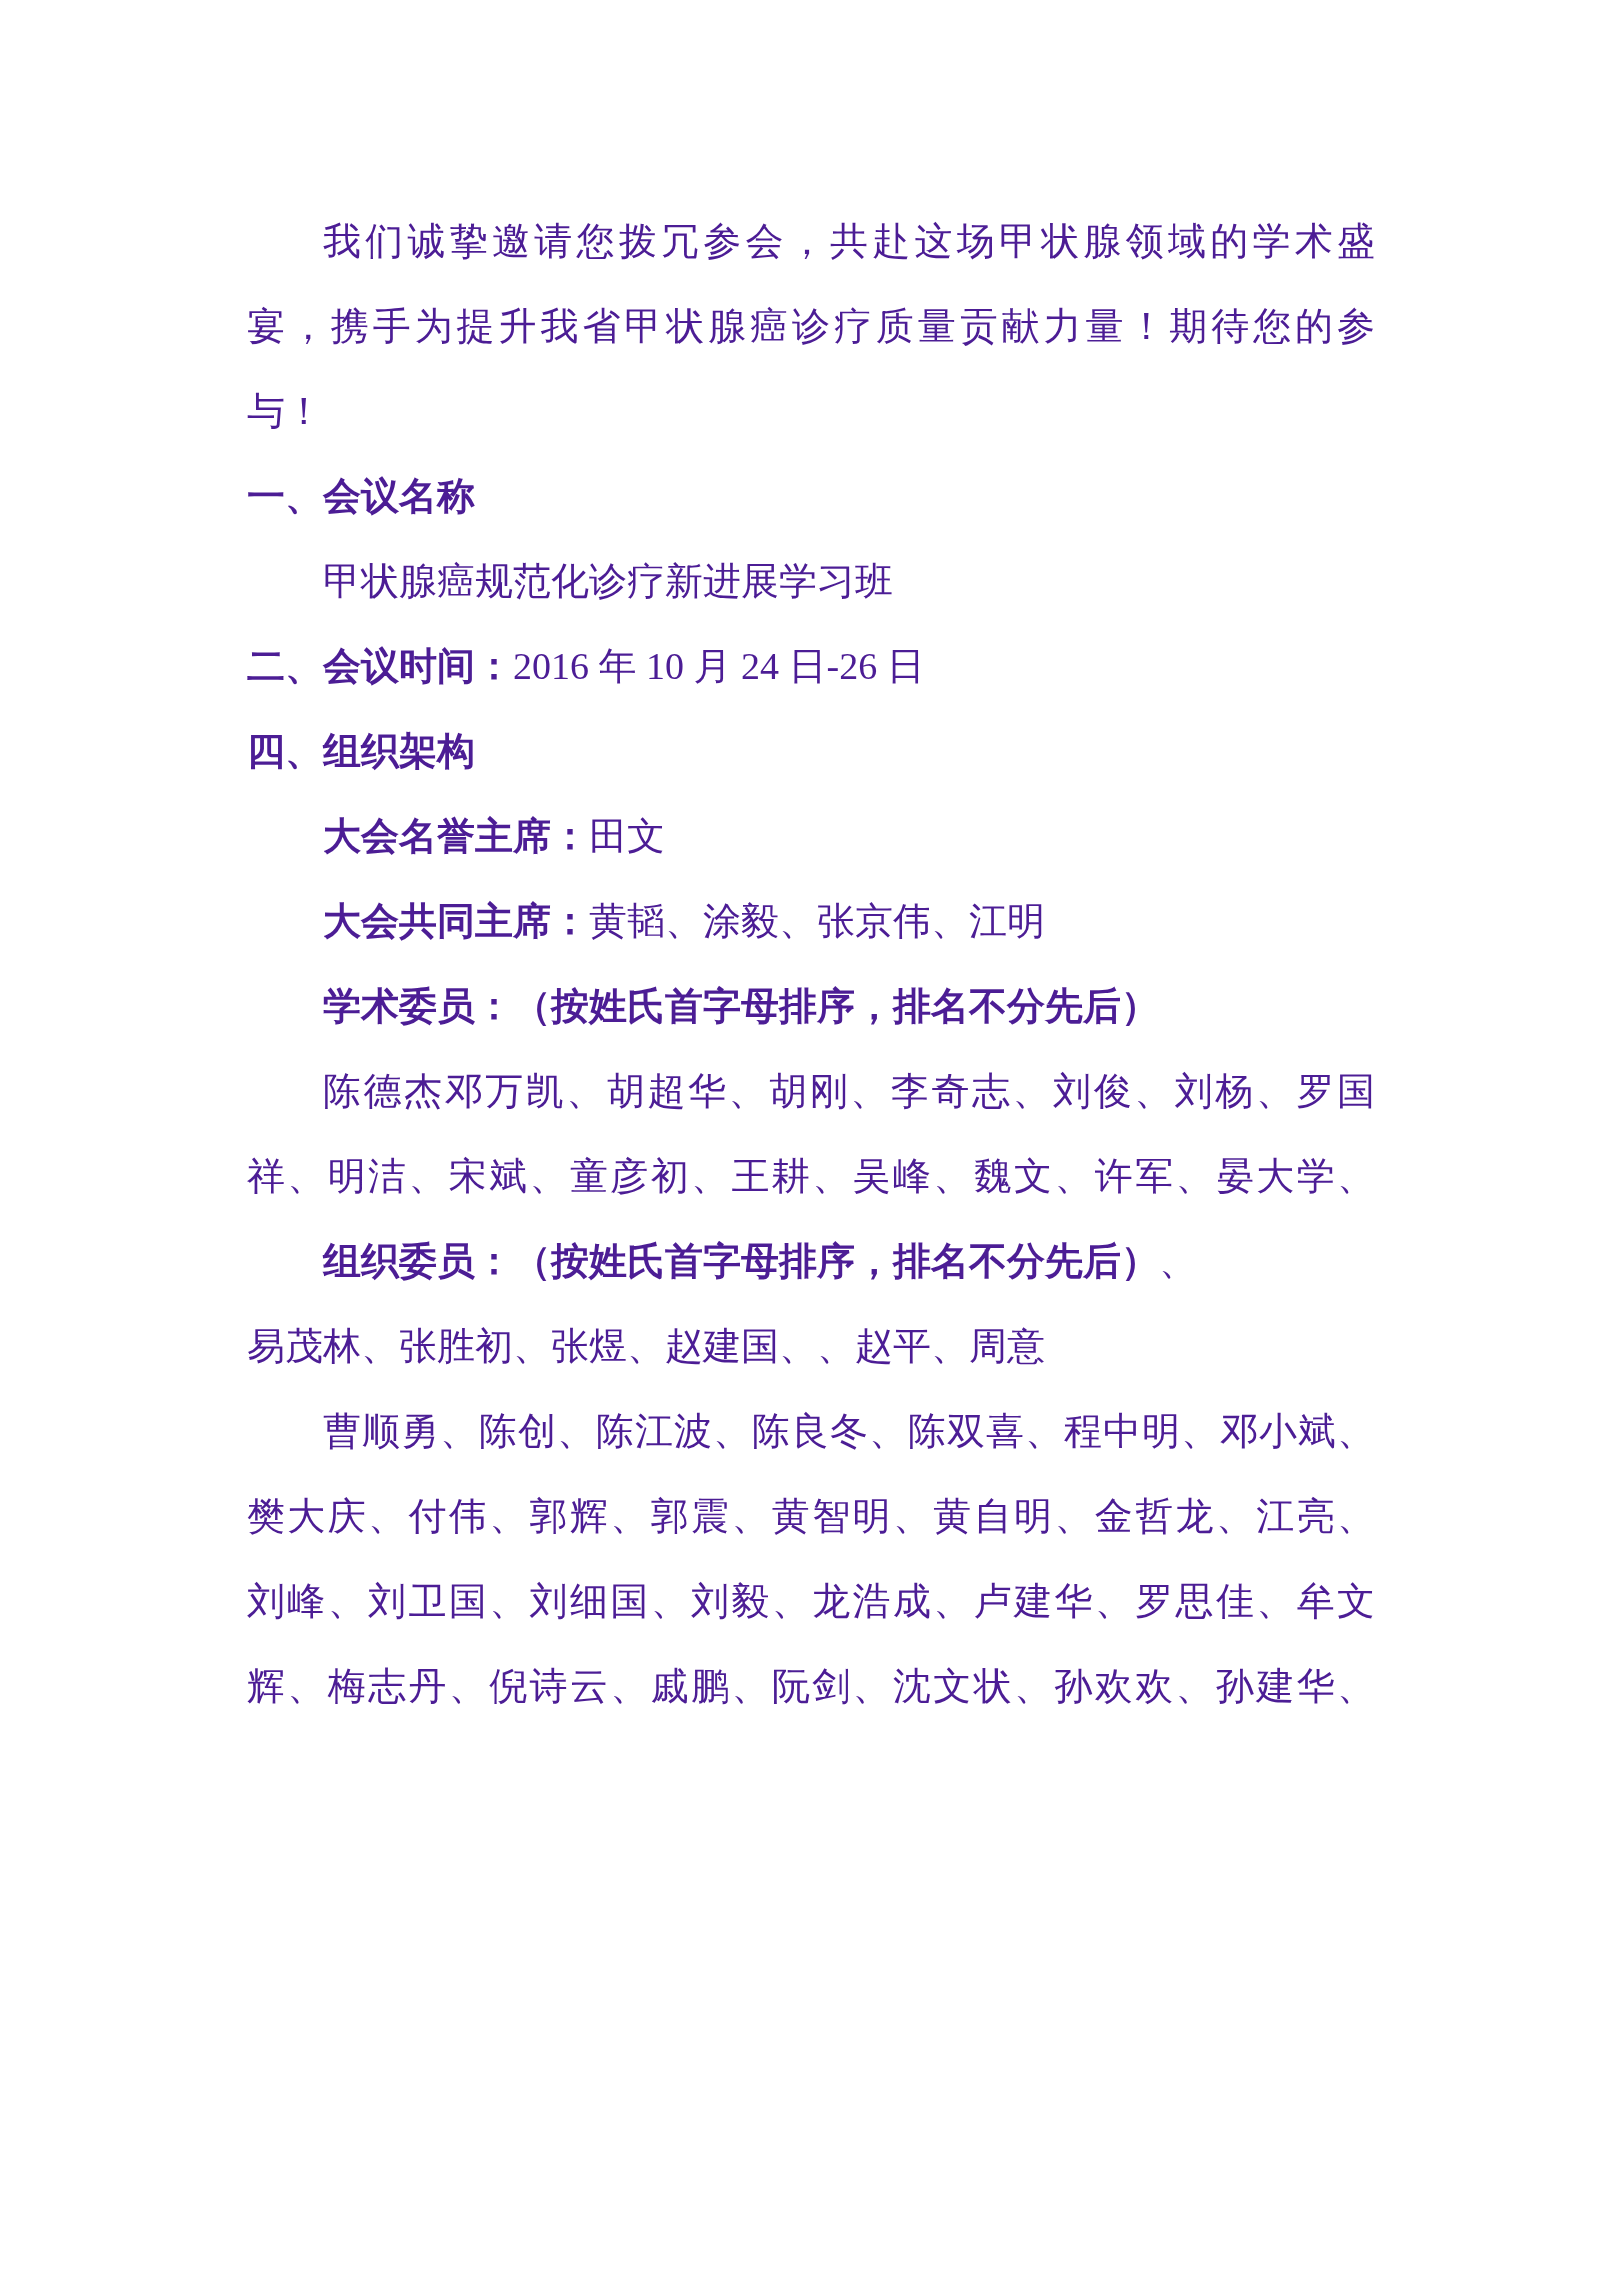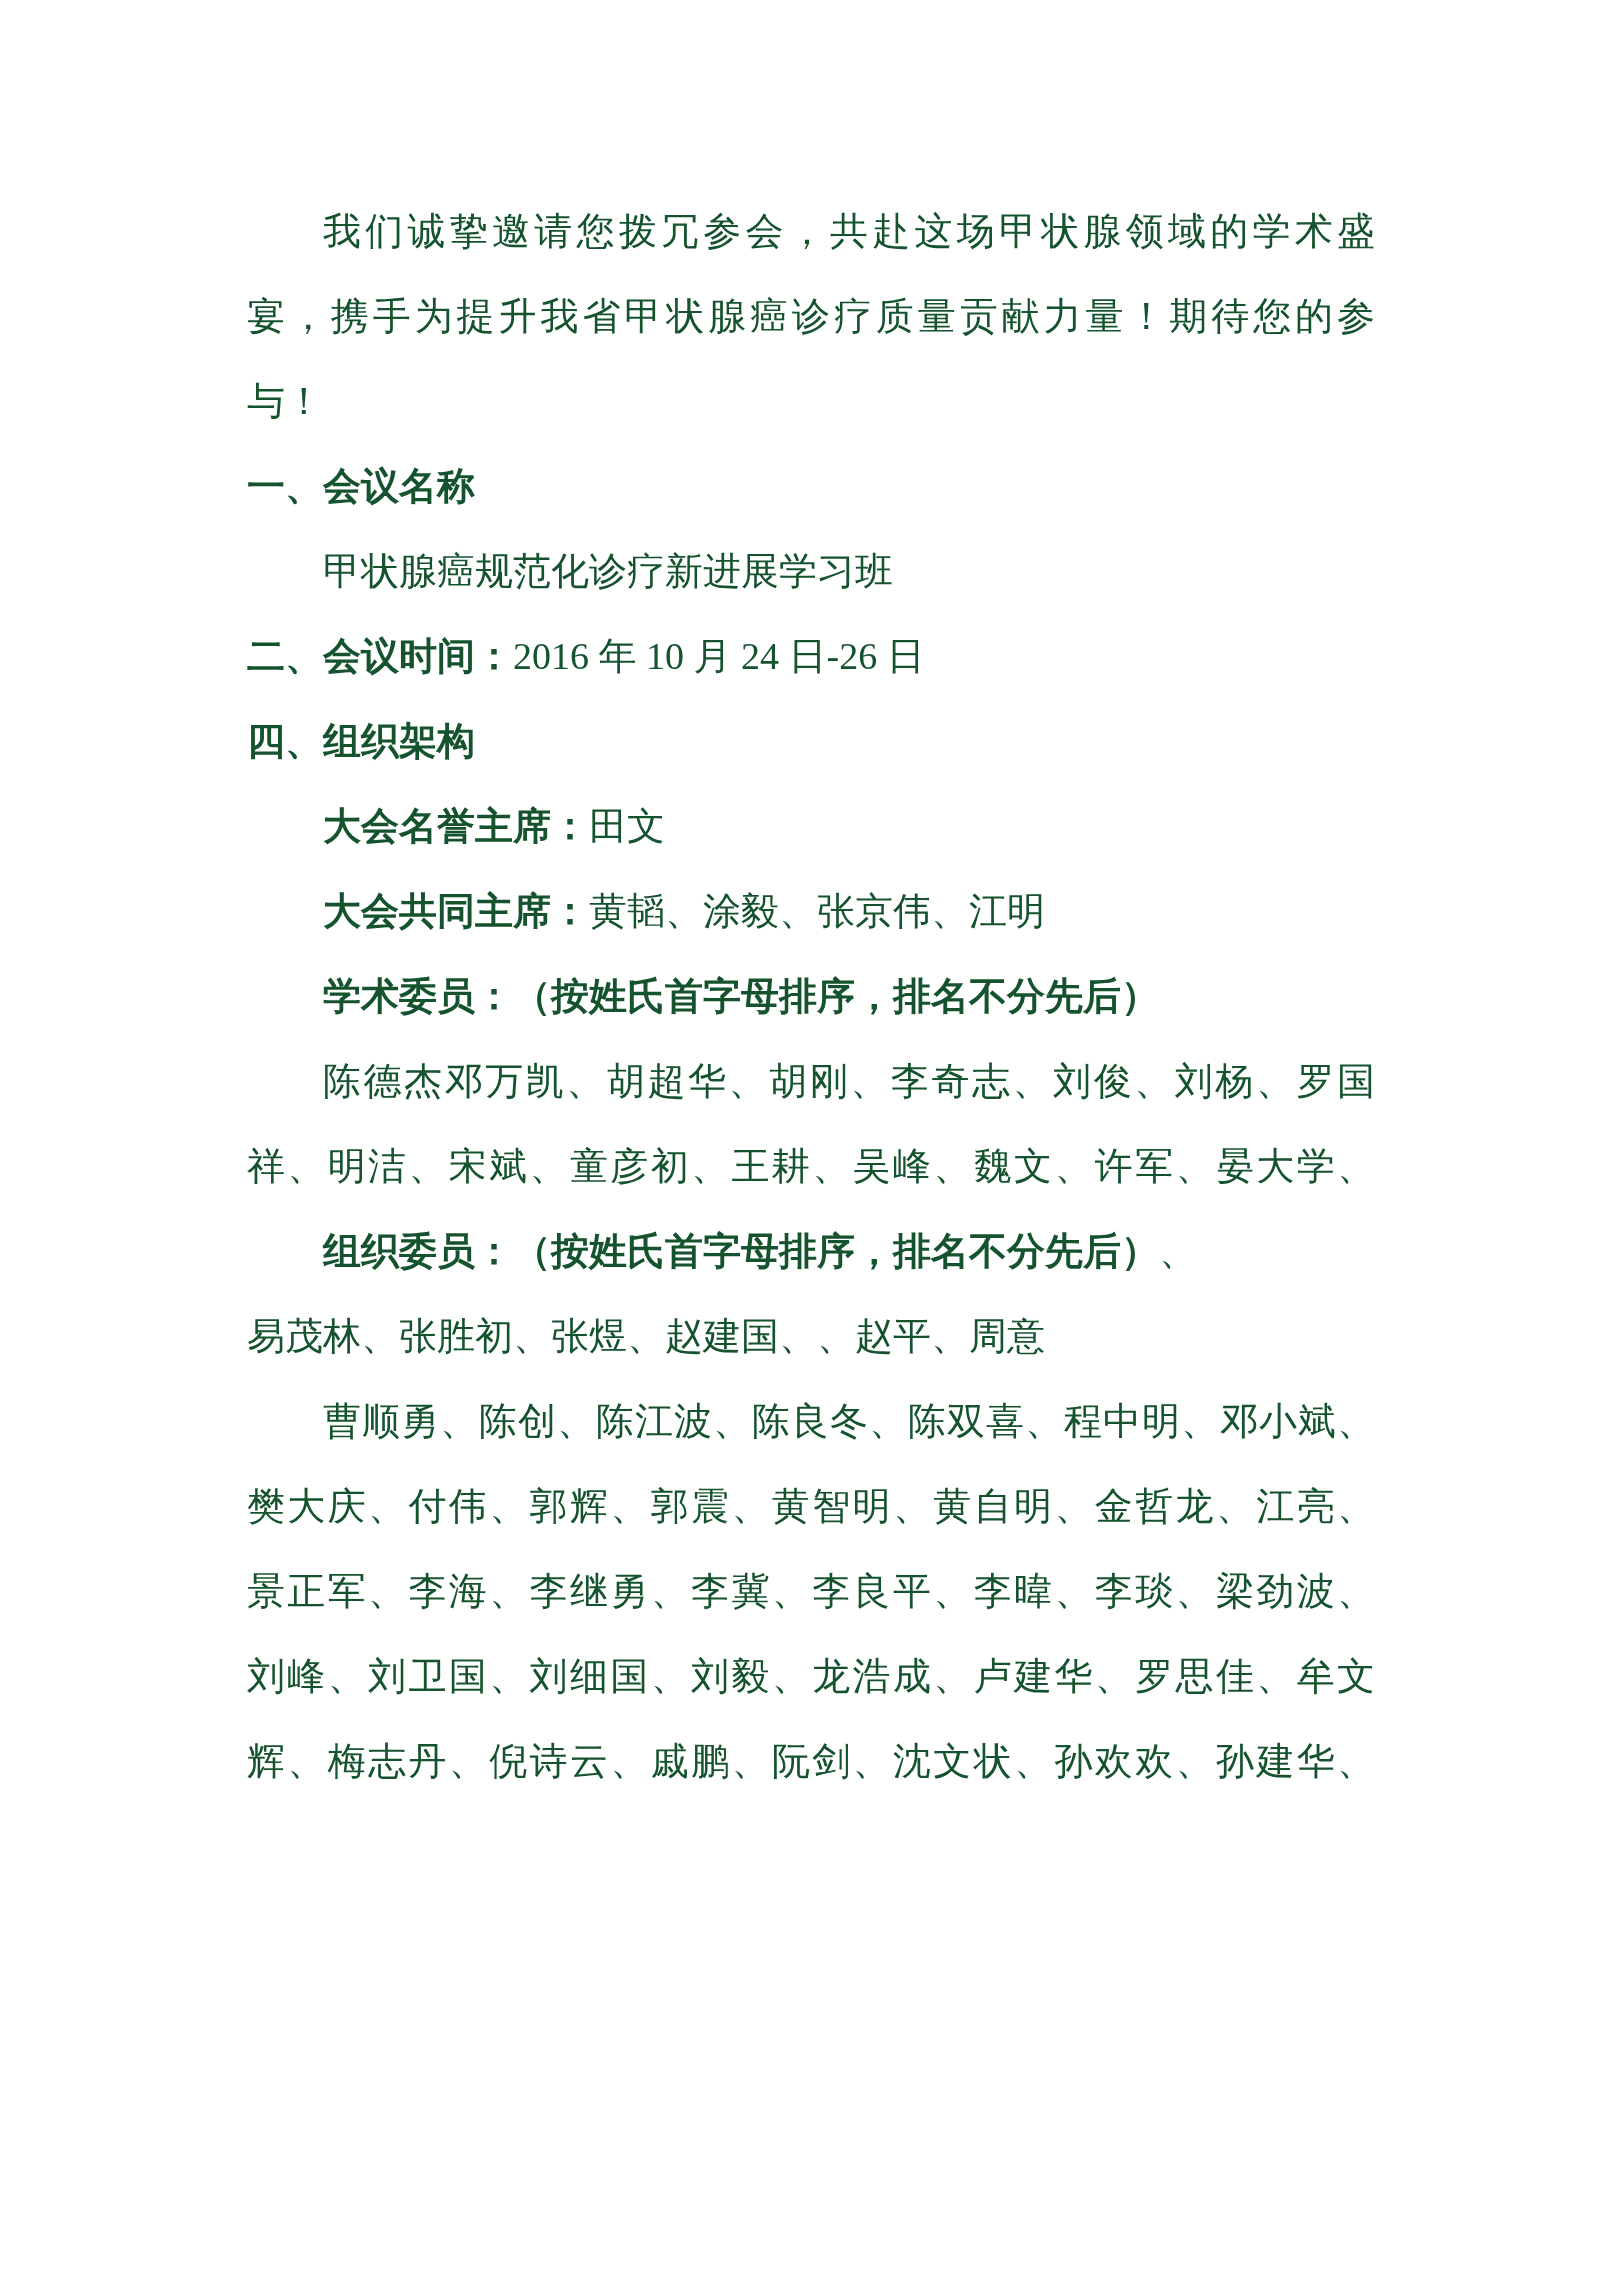--- a/index.html
+++ b/index.html
@@ -10,26 +10,26 @@
   .page {
     position: relative;
     width: 1623px;
     height: 2295px;
     background: #ffffff;
     overflow: hidden;
   }
   .doc {
     position: absolute;
     left: 247px;
-    top: 189px;
+    top: 199px;
     width: 1128px;
     font-family: "Liberation Serif", serif;
     font-size: 38px;
     line-height: 85px;
-    color: #14532d;
+    color: #4c1d95;
     letter-spacing: 0;
   }
   .line {
     text-align: left;
     min-height: 85px;
   }
   .line.justify {
     text-align: justify;
     text-align-last: justify;
   }
@@ -58,18 +58,17 @@
       <div class="line"><span class="seg-bold">四、组织架构</span></div>
       <div class="line indent"><span class="seg-bold">大会名誉主席：</span><span class="seg-regular">田文</span></div>
       <div class="line indent"><span class="seg-bold">大会共同主席：</span><span class="seg-regular">黄韬、涂毅、张京伟、江明</span></div>
       <div class="line indent"><span class="seg-bold">学术委员：</span><span class="seg-bold">（按姓氏首字母排序，排名不分先后）</span></div>
       <div class="line indent justify"><span class="seg-regular">陈德杰邓万凯、胡超华、胡刚、李奇志、刘俊、刘杨、罗国</span></div>
       <div class="line justify"><span class="seg-regular">祥、明洁、宋斌、童彦初、王耕、吴峰、魏文、许军、晏大学、</span></div>
       <div class="line indent"><span class="seg-bold">组织委员：（按姓氏首字母排序，排名不分先后）</span><span class="seg-regular">、</span></div>
       <div class="line"><span class="seg-regular">易茂林、张胜初、张煜、赵建国、、赵平、周意</span></div>
       <div class="line indent justify"><span class="seg-regular">曹顺勇、陈创、陈江波、陈良冬、陈双喜、程中明、邓小斌、</span></div>
       <div class="line justify"><span class="seg-regular">樊大庆、付伟、郭辉、郭震、黄智明、黄自明、金哲龙、江亮、</span></div>
-      <div class="line justify"><span class="seg-regular">景正军、李海、李继勇、李冀、李良平、李暐、李琰、梁劲波、</span></div>
       <div class="line justify"><span class="seg-regular">刘峰、刘卫国、刘细国、刘毅、龙浩成、卢建华、罗思佳、牟文</span></div>
       <div class="line justify"><span class="seg-regular">辉、梅志丹、倪诗云、戚鹏、阮剑、沈文状、孙欢欢、孙建华、</span></div>
     </div>
 </div>
 
 
 </body></html>

